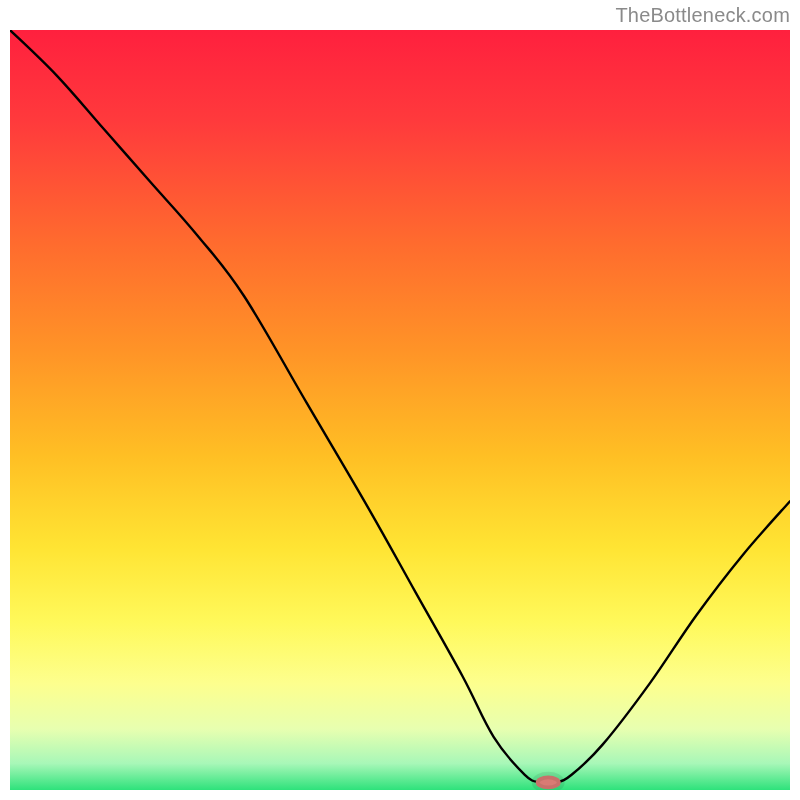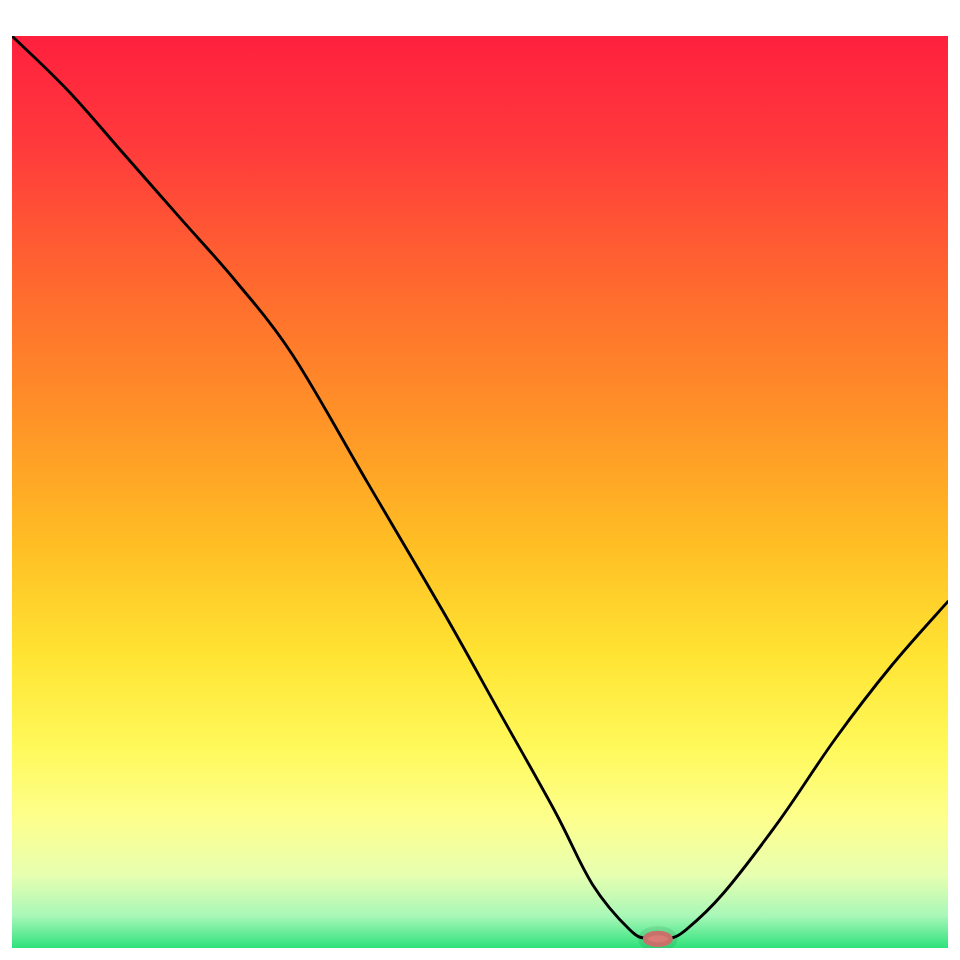--- a/index.html
+++ b/index.html
@@ -45,20 +45,21 @@
   .marker {
     fill: #d97b74;
     stroke: rgba(0,0,0,0.08);
     stroke-width: 1px;
   }
 </style>
 </head>
 <body>
 
 <div class="stage">
+  <div class="watermark">TheBottleneck.com</div>
 
   <svg class="chart" viewBox="0 0 100 100" preserveAspectRatio="none">
     <defs>
       <linearGradient id="bg-grad" x1="0" y1="0" x2="0" y2="1">
           <stop offset="0.00%" stop-color="#ff203e"></stop>
           <stop offset="12.00%" stop-color="#ff3a3c"></stop>
           <stop offset="28.00%" stop-color="#ff6b2e"></stop>
           <stop offset="42.00%" stop-color="#ff9327"></stop>
           <stop offset="56.00%" stop-color="#ffbf24"></stop>
           <stop offset="68.00%" stop-color="#ffe433"></stop>

